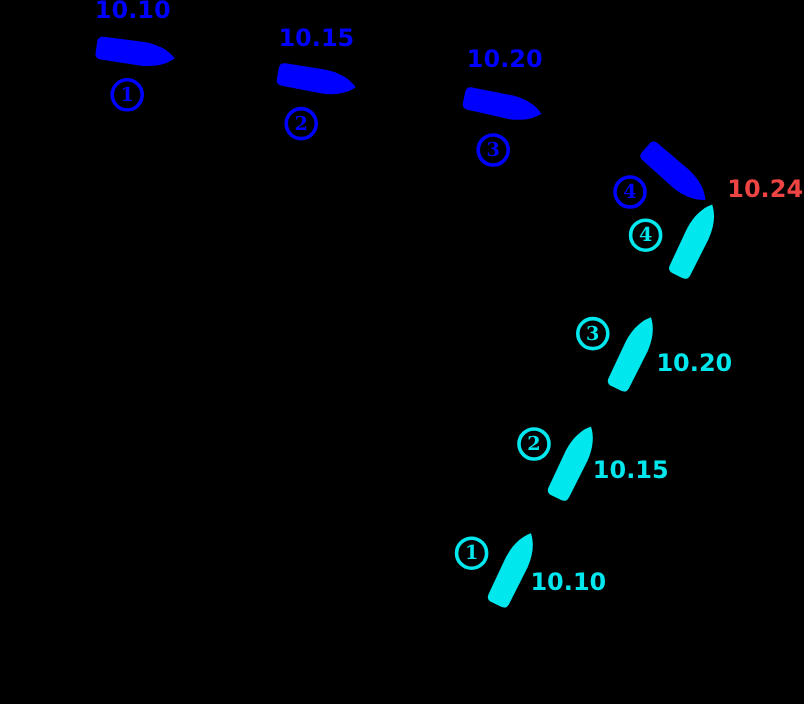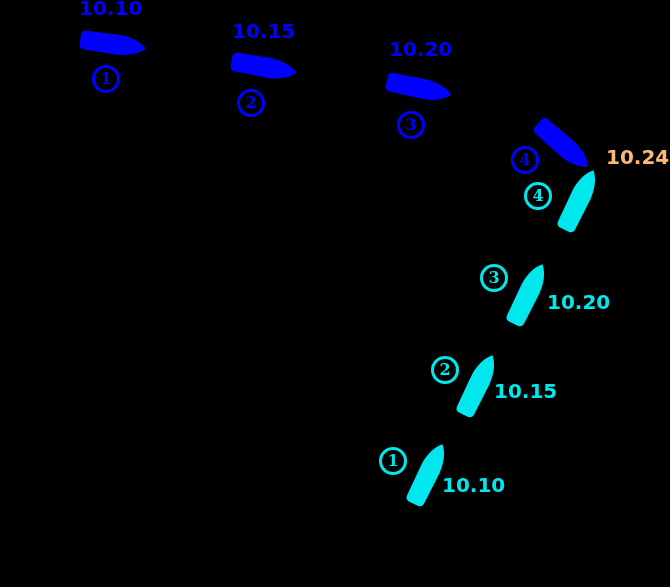--- a/index.html
+++ b/index.html
@@ -6,21 +6,21 @@
   .stage{
     position:relative;width:670px;height:520px;background:#000;
     overflow:hidden;font-family:"DejaVu Sans",sans-serif;
   }
   .time{
     position:absolute;font-weight:bold;font-size:20px;line-height:23px;
     white-space:nowrap;
   }
   .t-blue{color:#0000ff}
   .t-cyan{color:#00e8ee}
-  .t-red{color:#fdba74}
+  .t-red{color:#ef4444}
   .boat{position:absolute;width:68px;height:22px;overflow:visible}
   .seq{
     position:absolute;width:22px;height:22px;border-radius:50%;
     border:3.5px solid;display:flex;align-items:center;justify-content:center;
     font-family:"DejaVu Serif",serif;font-weight:bold;font-size:16px;line-height:1;
   }
   .seq-blue{border-color:#0000ff;color:#0000ff}
   .seq-cyan{border-color:#00e8ee;color:#00e8ee}
 
   

